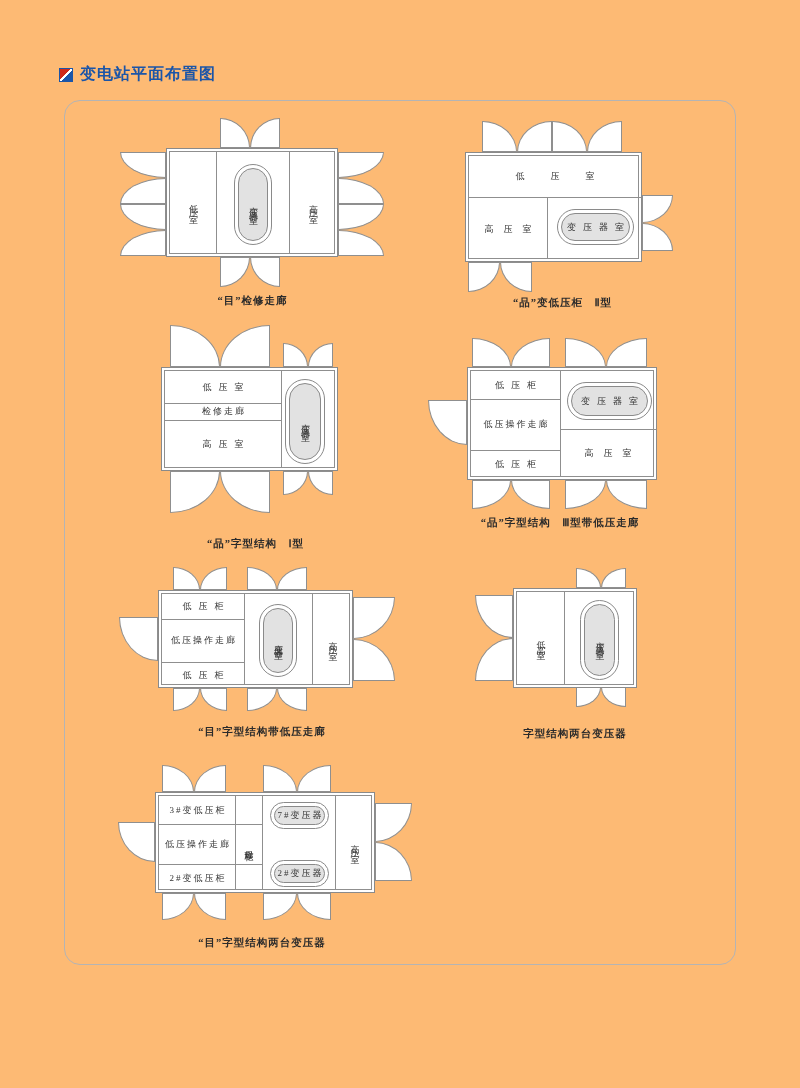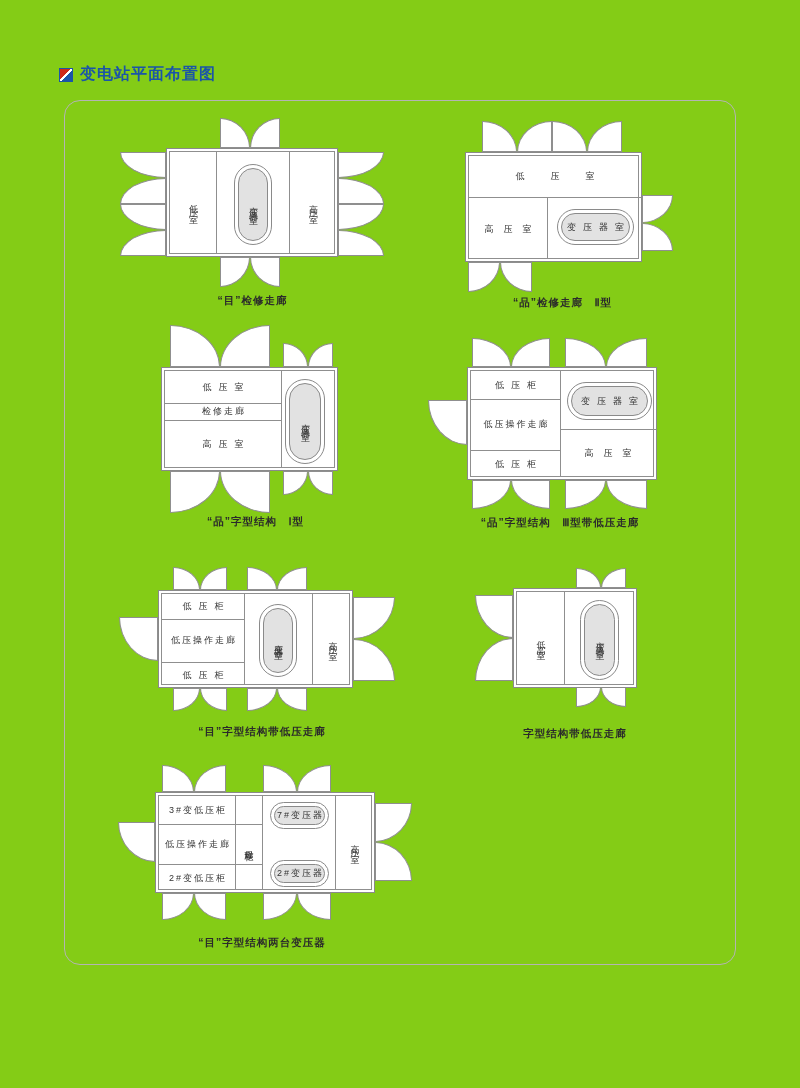--- a/index.html
+++ b/index.html
@@ -1,17 +1,17 @@
 <!DOCTYPE html>
 <html><head>
 <meta charset="utf-8">
 <style>
   html,body{margin:0;padding:0;background:#fff;}
-  .canvas{position:relative;width:800px;height:1088px;background:#84cc16;overflow:hidden;
-          font-family:Liberation Sans, sans-serif;color:#333;}
+  .canvas{position:relative;width:800px;height:1088px;background:#fdba74;overflow:hidden;
+          font-family:Liberation Serif, serif;color:#333;}
   
   .titlebar{position:absolute;left:59px;top:64px;display:flex;align-items:center;}
   .ticon{width:14px;height:14px;background:linear-gradient(135deg,#d02818 0 45%,#ffffff 45% 55%,#1b55a8 55%);
          border:1px solid #1b55a8;box-sizing:border-box;}
   .ttext{margin-left:7px;font-size:16px;font-weight:700;color:#1b55a8;letter-spacing:1px;}
   
   .panel{position:absolute;left:64px;top:100px;width:670px;height:863px;border:1px solid #b4b4b4;border-radius:16px;}
   
   .bldg{position:absolute;background:#fff;border:1px solid #8a8a8a;box-sizing:border-box;z-index:2;}
   .bin{position:absolute;inset:2px;border:1px solid #8f8f8f;}
@@ -103,21 +103,21 @@
             <span class="sp-b">高压室</span>
           </div>
         <div class="oval" style="left:88px;top:53px;width:77px;height:36px;">
           <div class="oval-in">
               <span class="sp-a">变压器室</span>
             </div>
         </div>
       </div>
     </div>
   </div>
-  <div class="caption" style="left:455px;top:296px;width:215px;">“品”检修走廊　Ⅱ型</div>
+  <div class="caption" style="left:455px;top:296px;width:215px;">“品”变低压柜　Ⅱ型</div>
 
   <div class="diagram" style="left:161px;top:367px;">
     <div class="door arc-tr" style="left:9px;top:-42px;width:50px;height:42px;"></div>
     <div class="door arc-tl" style="left:59px;top:-42px;width:50px;height:42px;"></div>
     <div class="door arc-tr" style="left:122px;top:-24px;width:25px;height:24px;"></div>
     <div class="door arc-tl" style="left:147px;top:-24px;width:25px;height:24px;"></div>
     <div class="door arc-br" style="left:9px;top:104px;width:50px;height:42px;"></div>
     <div class="door arc-bl" style="left:59px;top:104px;width:50px;height:42px;"></div>
     <div class="door arc-br" style="left:122px;top:104px;width:25px;height:24px;"></div>
     <div class="door arc-bl" style="left:147px;top:104px;width:25px;height:24px;"></div>
@@ -136,21 +136,21 @@
             <span class="sp-a">高压室</span>
           </div>
         <div class="oval" style="left:120px;top:8px;width:40px;height:85px;">
           <div class="oval-in">
               <span class="vt" style="letter-spacing:3px;">变压器室</span>
             </div>
         </div>
       </div>
     </div>
   </div>
-  <div class="caption" style="left:148px;top:515px;width:215px;text-align:center;">“品”字型结构　Ⅰ型</div>
+  <div class="caption" style="left:148px;top:537px;width:215px;text-align:center;">“品”字型结构　Ⅰ型</div>
 
   <div class="diagram" style="left:467px;top:367px;">
     <div class="door arc-tr" style="left:5px;top:-29px;width:39px;height:29px;"></div>
     <div class="door arc-tl" style="left:44px;top:-29px;width:39px;height:29px;"></div>
     <div class="door arc-tr" style="left:98px;top:-29px;width:41px;height:29px;"></div>
     <div class="door arc-tl" style="left:139px;top:-29px;width:41px;height:29px;"></div>
     <div class="door arc-br" style="left:5px;top:113px;width:39px;height:29px;"></div>
     <div class="door arc-bl" style="left:44px;top:113px;width:39px;height:29px;"></div>
     <div class="door arc-br" style="left:98px;top:113px;width:41px;height:29px;"></div>
     <div class="door arc-bl" style="left:139px;top:113px;width:41px;height:29px;"></div>
@@ -237,21 +237,21 @@
             <span class="vt">低高室</span>
           </div>
         <div class="oval" style="left:63px;top:8px;width:39px;height:80px;">
           <div class="oval-in">
               <span class="vt" style="letter-spacing:3px;">变压器室</span>
             </div>
         </div>
       </div>
     </div>
   </div>
-  <div class="caption" style="left:455px;top:727px;width:240px;">字型结构带低压走廊</div>
+  <div class="caption" style="left:455px;top:727px;width:240px;">字型结构两台变压器</div>
 
   <div class="diagram" style="left:155px;top:792px;">
     <div class="door arc-tr" style="left:7px;top:-27px;width:32px;height:27px;"></div>
     <div class="door arc-tl" style="left:39px;top:-27px;width:32px;height:27px;"></div>
     <div class="door arc-tr" style="left:108px;top:-27px;width:34px;height:27px;"></div>
     <div class="door arc-tl" style="left:142px;top:-27px;width:34px;height:27px;"></div>
     <div class="door arc-br" style="left:7px;top:101px;width:32px;height:27px;"></div>
     <div class="door arc-bl" style="left:39px;top:101px;width:32px;height:27px;"></div>
     <div class="door arc-br" style="left:108px;top:101px;width:34px;height:27px;"></div>
     <div class="door arc-bl" style="left:142px;top:101px;width:34px;height:27px;"></div>

